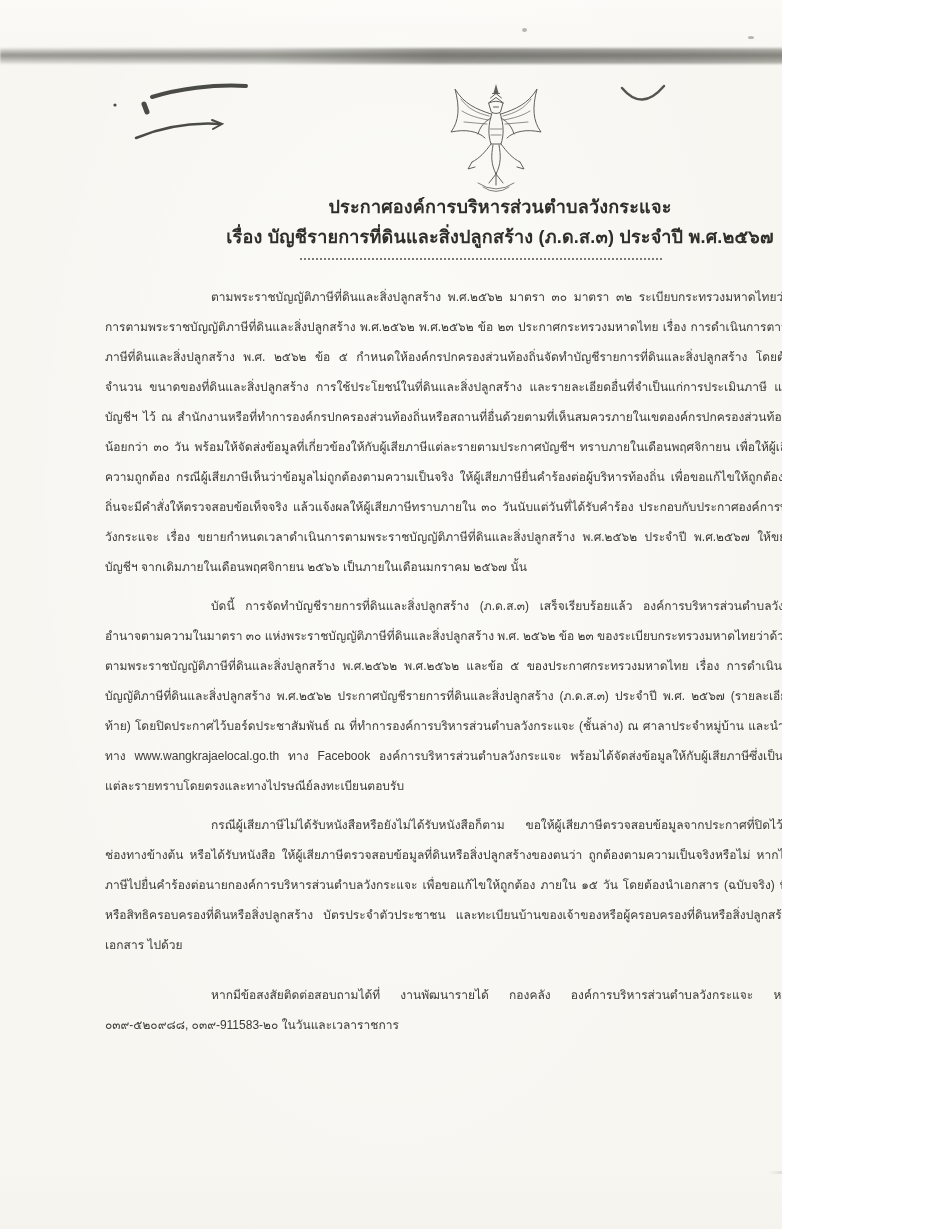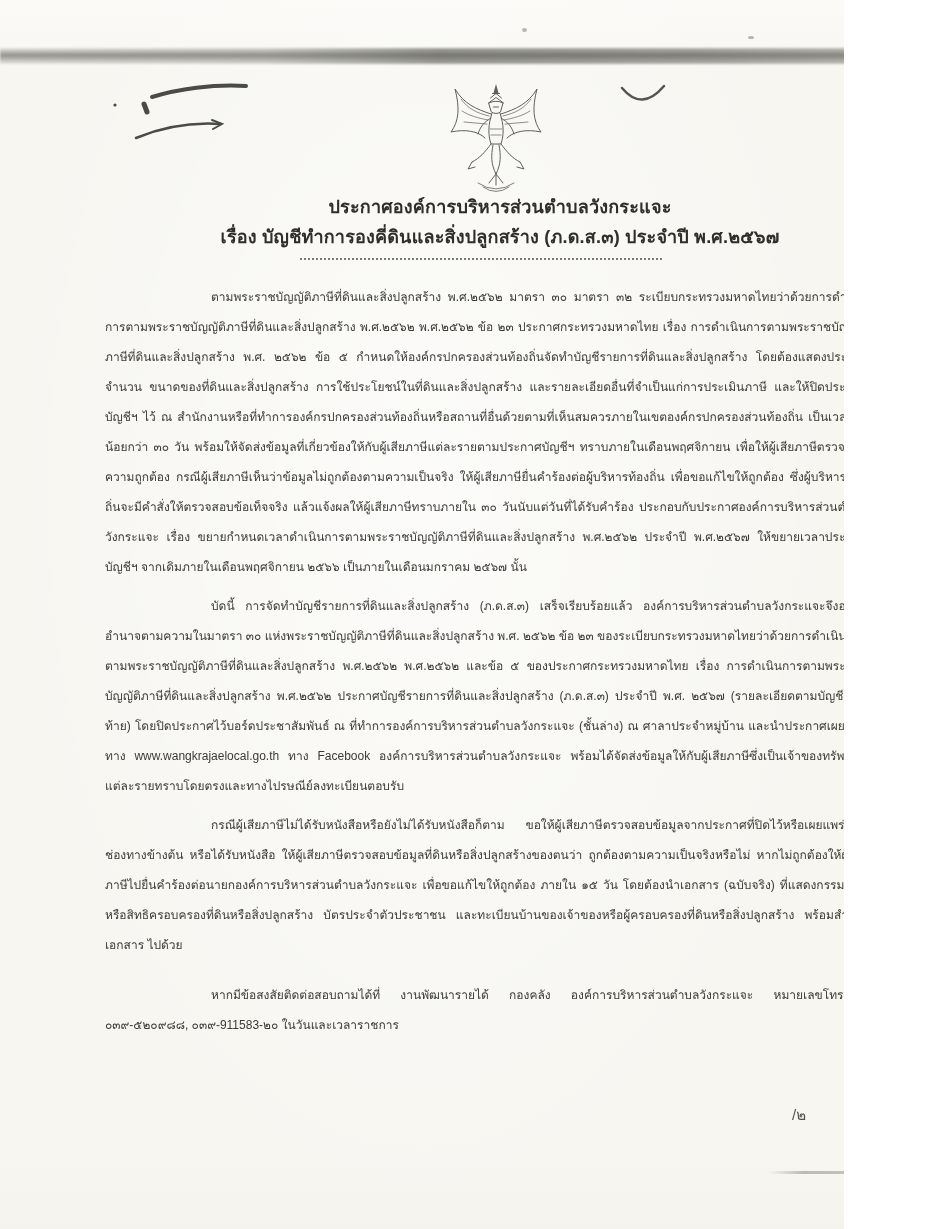--- a/index.html
+++ b/index.html
@@ -1,18 +1,18 @@
 <!DOCTYPE html>
 <html><head>
 <meta charset="utf-8">
 <style>
   html,body{margin:0;padding:0;background:#ffffff;}
   .page{
     position:relative;
-    width:844px;height:1229px;
+    width:782px;height:1229px;
     overflow:hidden;
     background:
       radial-gradient(ellipse at 50% 40%, rgba(255,255,255,0.6) 0%, rgba(0,0,0,0) 70%),
       linear-gradient(180deg,#fbfaf7 0%, #f7f6f1 6%, #f7f6f1 94%, #f4f3ee 100%);
     font-family:"Liberation Sans","DejaVu Sans",sans-serif;
     color:#3b3a34;
   }
   
   .scan-band{
     position:absolute;left:0;top:48px;width:950px;height:16px;
@@ -112,21 +112,21 @@
         <path d="M110 184 L96 202 M110 184 L124 202 M110 184 L110 206"></path>
 
         <path d="M74 202 Q110 226 146 202" stroke-width="1.6"></path>
         <path d="M84 210 Q110 228 136 210" stroke-width="1.6"></path>
       </g>
     </svg>
   </div>
 
   <div class="titles">
     <div class="title-line">ประกาศองค์การบริหารส่วนตำบลวังกระแจะ</div>
-    <div class="title-line">เรื่อง  บัญชีทำการองคี่ดินและสิ่งปลูกสร้าง (ภ.ด.ส.๓)  ประจำปี พ.ศ.๒๕๖๗</div>
+    <div class="title-line">เรื่อง  บัญชีรายการที่ดินและสิ่งปลูกสร้าง (ภ.ด.ส.๓)  ประจำปี พ.ศ.๒๕๖๗</div>
   </div>
 
   <div class="dotted-divider"></div>
 
   <div class="doc-body">
     <p class="p1">ตามพระราชบัญญัติภาษีที่ดินและสิ่งปลูกสร้าง พ.ศ.๒๕๖๒ มาตรา ๓๐ มาตรา ๓๒ ระเบียบกระทรวงมหาดไทยว่าด้วยการดำเนินการตามพระราชบัญญัติภาษีที่ดินและสิ่งปลูกสร้าง พ.ศ.๒๕๖๒ พ.ศ.๒๕๖๒ ข้อ ๒๓ ประกาศกระทรวงมหาดไทย เรื่อง การดำเนินการตามพระราชบัญญัติภาษีที่ดินและสิ่งปลูกสร้าง พ.ศ. ๒๕๖๒ ข้อ ๕ กำหนดให้องค์กรปกครองส่วนท้องถิ่นจัดทำบัญชีรายการที่ดินและสิ่งปลูกสร้าง โดยต้องแสดงประเภท จำนวน ขนาดของที่ดินและสิ่งปลูกสร้าง การใช้ประโยชน์ในที่ดินและสิ่งปลูกสร้าง และรายละเอียดอื่นที่จำเป็นแก่การประเมินภาษี และให้ปิดประกาศบัญชีฯ ไว้ ณ สำนักงานหรือที่ทำการองค์กรปกครองส่วนท้องถิ่นหรือสถานที่อื่นด้วยตามที่เห็นสมควรภายในเขตองค์กรปกครองส่วนท้องถิ่น เป็นเวลาไม่น้อยกว่า ๓๐ วัน พร้อมให้จัดส่งข้อมูลที่เกี่ยวข้องให้กับผู้เสียภาษีแต่ละรายตามประกาศบัญชีฯ ทราบภายในเดือนพฤศจิกายน เพื่อให้ผู้เสียภาษีตรวจสอบความถูกต้อง กรณีผู้เสียภาษีเห็นว่าข้อมูลไม่ถูกต้องตามความเป็นจริง ให้ผู้เสียภาษียื่นคำร้องต่อผู้บริหารท้องถิ่น เพื่อขอแก้ไขให้ถูกต้อง ซึ่งผู้บริหารท้องถิ่นจะมีคำสั่งให้ตรวจสอบข้อเท็จจริง แล้วแจ้งผลให้ผู้เสียภาษีทราบภายใน ๓๐ วันนับแต่วันที่ได้รับคำร้อง ประกอบกับประกาศองค์การบริหารส่วนตำบลวังกระแจะ เรื่อง ขยายกำหนดเวลาดำเนินการตามพระราชบัญญัติภาษีที่ดินและสิ่งปลูกสร้าง พ.ศ.๒๕๖๒ ประจำปี พ.ศ.๒๕๖๗ ให้ขยายเวลาประกาศบัญชีฯ จากเดิมภายในเดือนพฤศจิกายน ๒๕๖๖ เป็นภายในเดือนมกราคม ๒๕๖๗ นั้น</p>
     <p class="p2">บัดนี้ การจัดทำบัญชีรายการที่ดินและสิ่งปลูกสร้าง (ภ.ด.ส.๓) เสร็จเรียบร้อยแล้ว องค์การบริหารส่วนตำบลวังกระแจะจึงอาศัยอำนาจตามความในมาตรา ๓๐ แห่งพระราชบัญญัติภาษีที่ดินและสิ่งปลูกสร้าง พ.ศ. ๒๕๖๒ ข้อ ๒๓ ของระเบียบกระทรวงมหาดไทยว่าด้วยการดำเนินการตามพระราชบัญญัติภาษีที่ดินและสิ่งปลูกสร้าง พ.ศ.๒๕๖๒ พ.ศ.๒๕๖๒ และข้อ ๕ ของประกาศกระทรวงมหาดไทย เรื่อง การดำเนินการตามพระราชบัญญัติภาษีที่ดินและสิ่งปลูกสร้าง พ.ศ.๒๕๖๒ ประกาศบัญชีรายการที่ดินและสิ่งปลูกสร้าง (ภ.ด.ส.๓) ประจำปี พ.ศ. ๒๕๖๗ (รายละเอียดตามบัญชีแนบท้าย) โดยปิดประกาศไว้บอร์ดประชาสัมพันธ์ ณ ที่ทำการองค์การบริหารส่วนตำบลวังกระแจะ (ชั้นล่าง) ณ ศาลาประจำหมู่บ้าน และนำประกาศเผยแพร่ทาง www.wangkrajaelocal.go.th ทาง Facebook องค์การบริหารส่วนตำบลวังกระแจะ พร้อมได้จัดส่งข้อมูลให้กับผู้เสียภาษีซึ่งเป็นเจ้าของทรัพย์สินแต่ละรายทราบโดยตรงและทางไปรษณีย์ลงทะเบียนตอบรับ</p>
     <p class="p3">กรณีผู้เสียภาษีไม่ได้รับหนังสือหรือยังไม่ได้รับหนังสือก็ตาม ขอให้ผู้เสียภาษีตรวจสอบข้อมูลจากประกาศที่ปิดไว้หรือเผยแพร่ตามช่องทางข้างต้น หรือได้รับหนังสือ ให้ผู้เสียภาษีตรวจสอบข้อมูลที่ดินหรือสิ่งปลูกสร้างของตนว่า ถูกต้องตามความเป็นจริงหรือไม่ หากไม่ถูกต้องให้ผู้เสียภาษีไปยื่นคำร้องต่อนายกองค์การบริหารส่วนตำบลวังกระแจะ เพื่อขอแก้ไขให้ถูกต้อง ภายใน ๑๕ วัน โดยต้องนำเอกสาร (ฉบับจริง) ที่แสดงกรรมสิทธิ์หรือสิทธิครอบครองที่ดินหรือสิ่งปลูกสร้าง บัตรประจำตัวประชาชน และทะเบียนบ้านของเจ้าของหรือผู้ครอบครองที่ดินหรือสิ่งปลูกสร้าง พร้อมสำเนาเอกสาร ไปด้วย</p>
     <p class="p4">หากมีข้อสงสัยติดต่อสอบถามได้ที่ งานพัฒนารายได้ กองคลัง องค์การบริหารส่วนตำบลวังกระแจะ หมายเลขโทรศัพท์ ๐๓๙-๕๒๐๙๘๘, ๐๓๙-911583-๒๐ ในวันและเวลาราชการ</p>
   </div>

